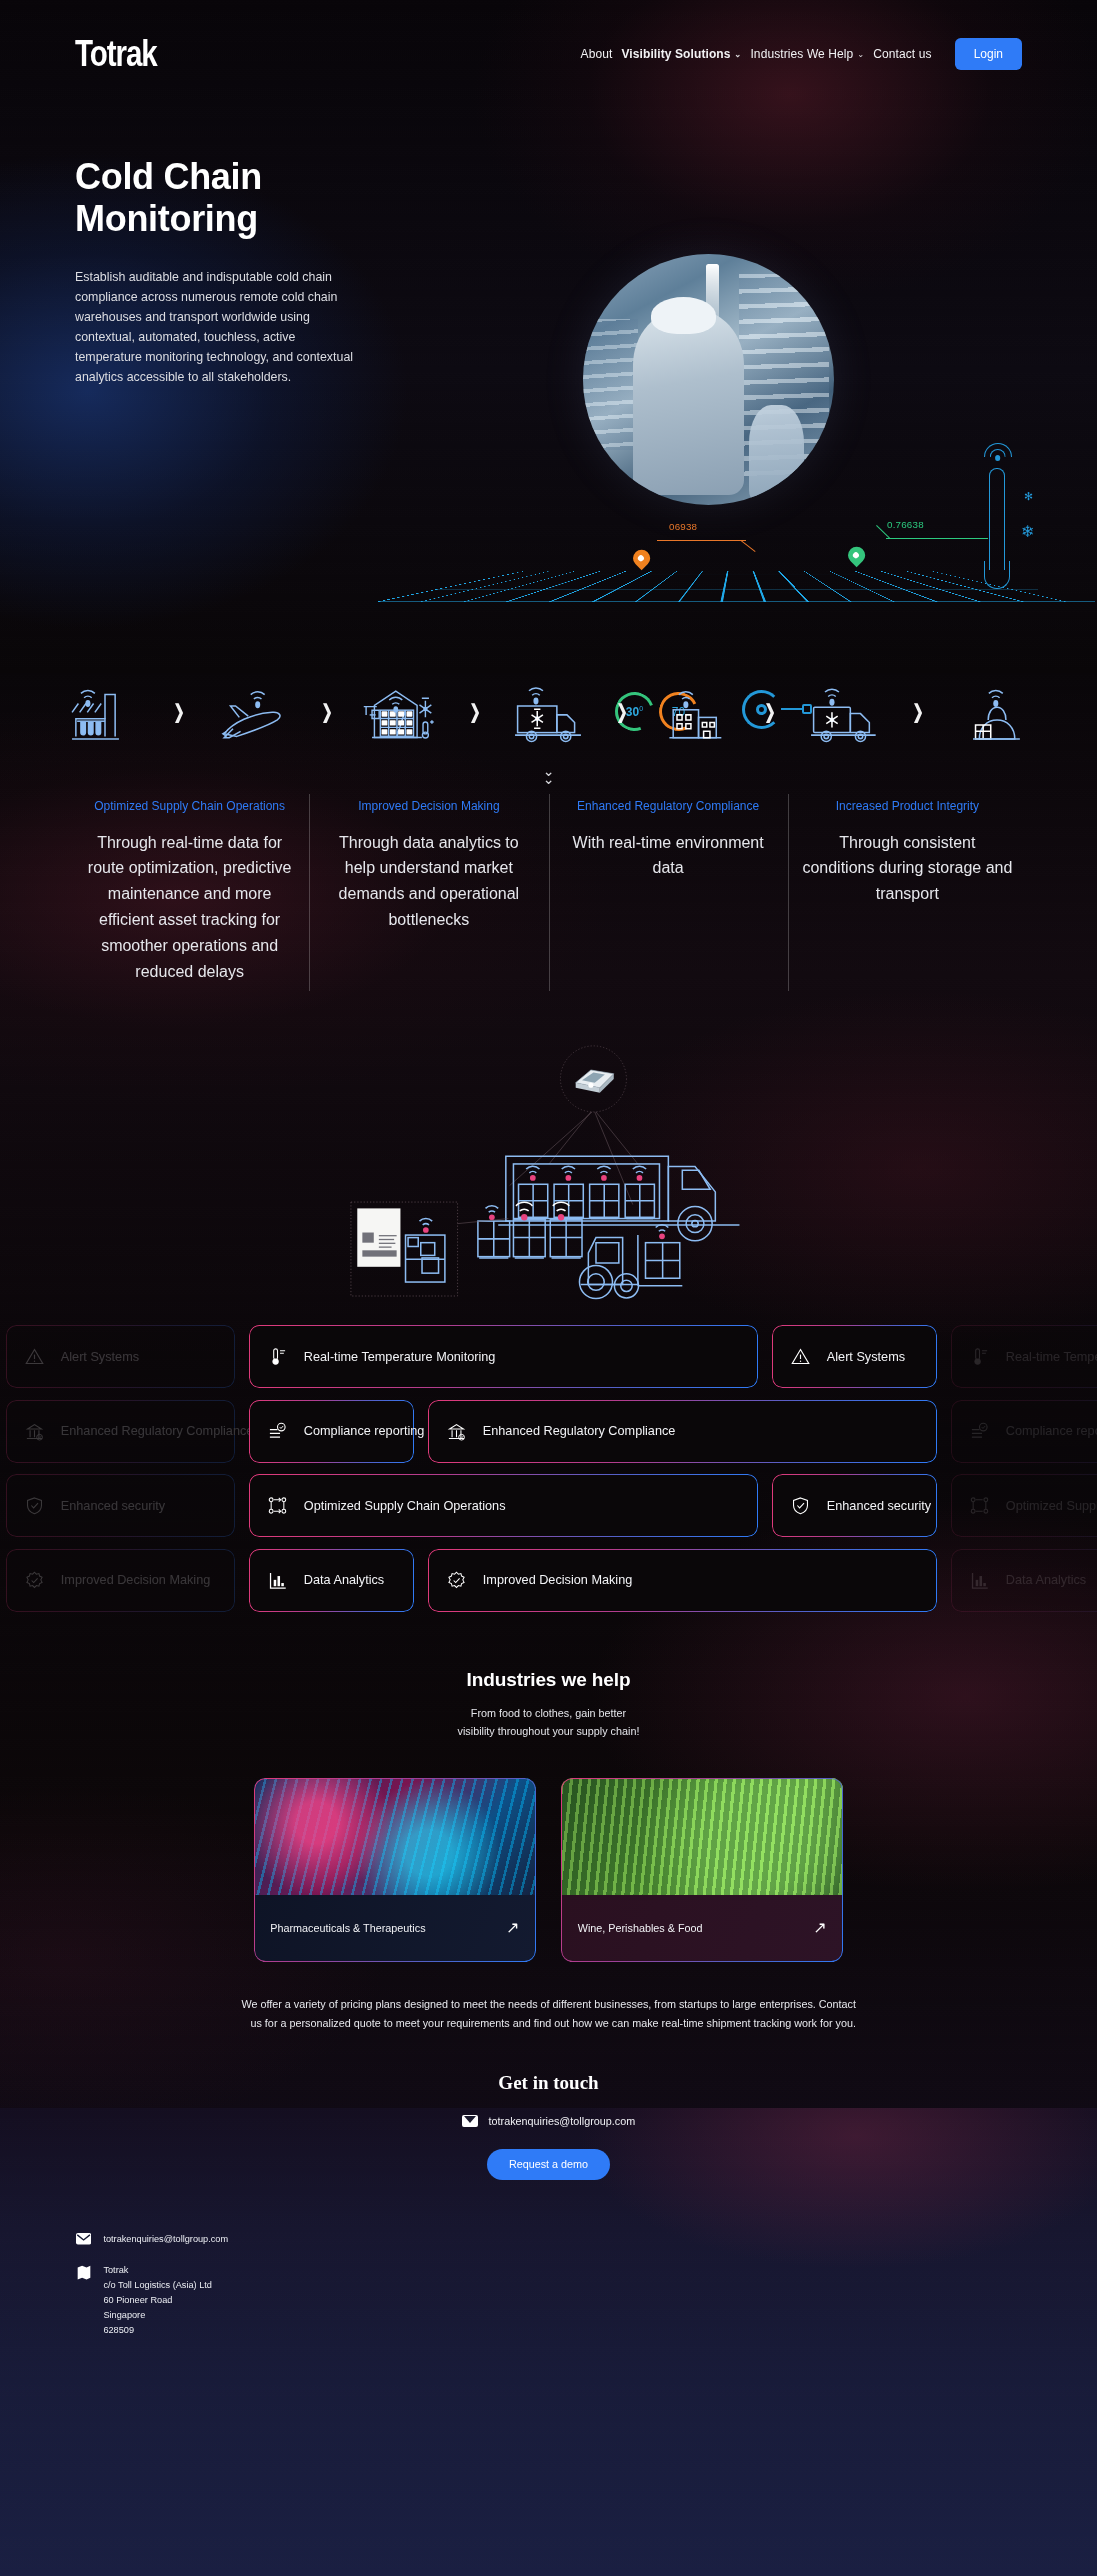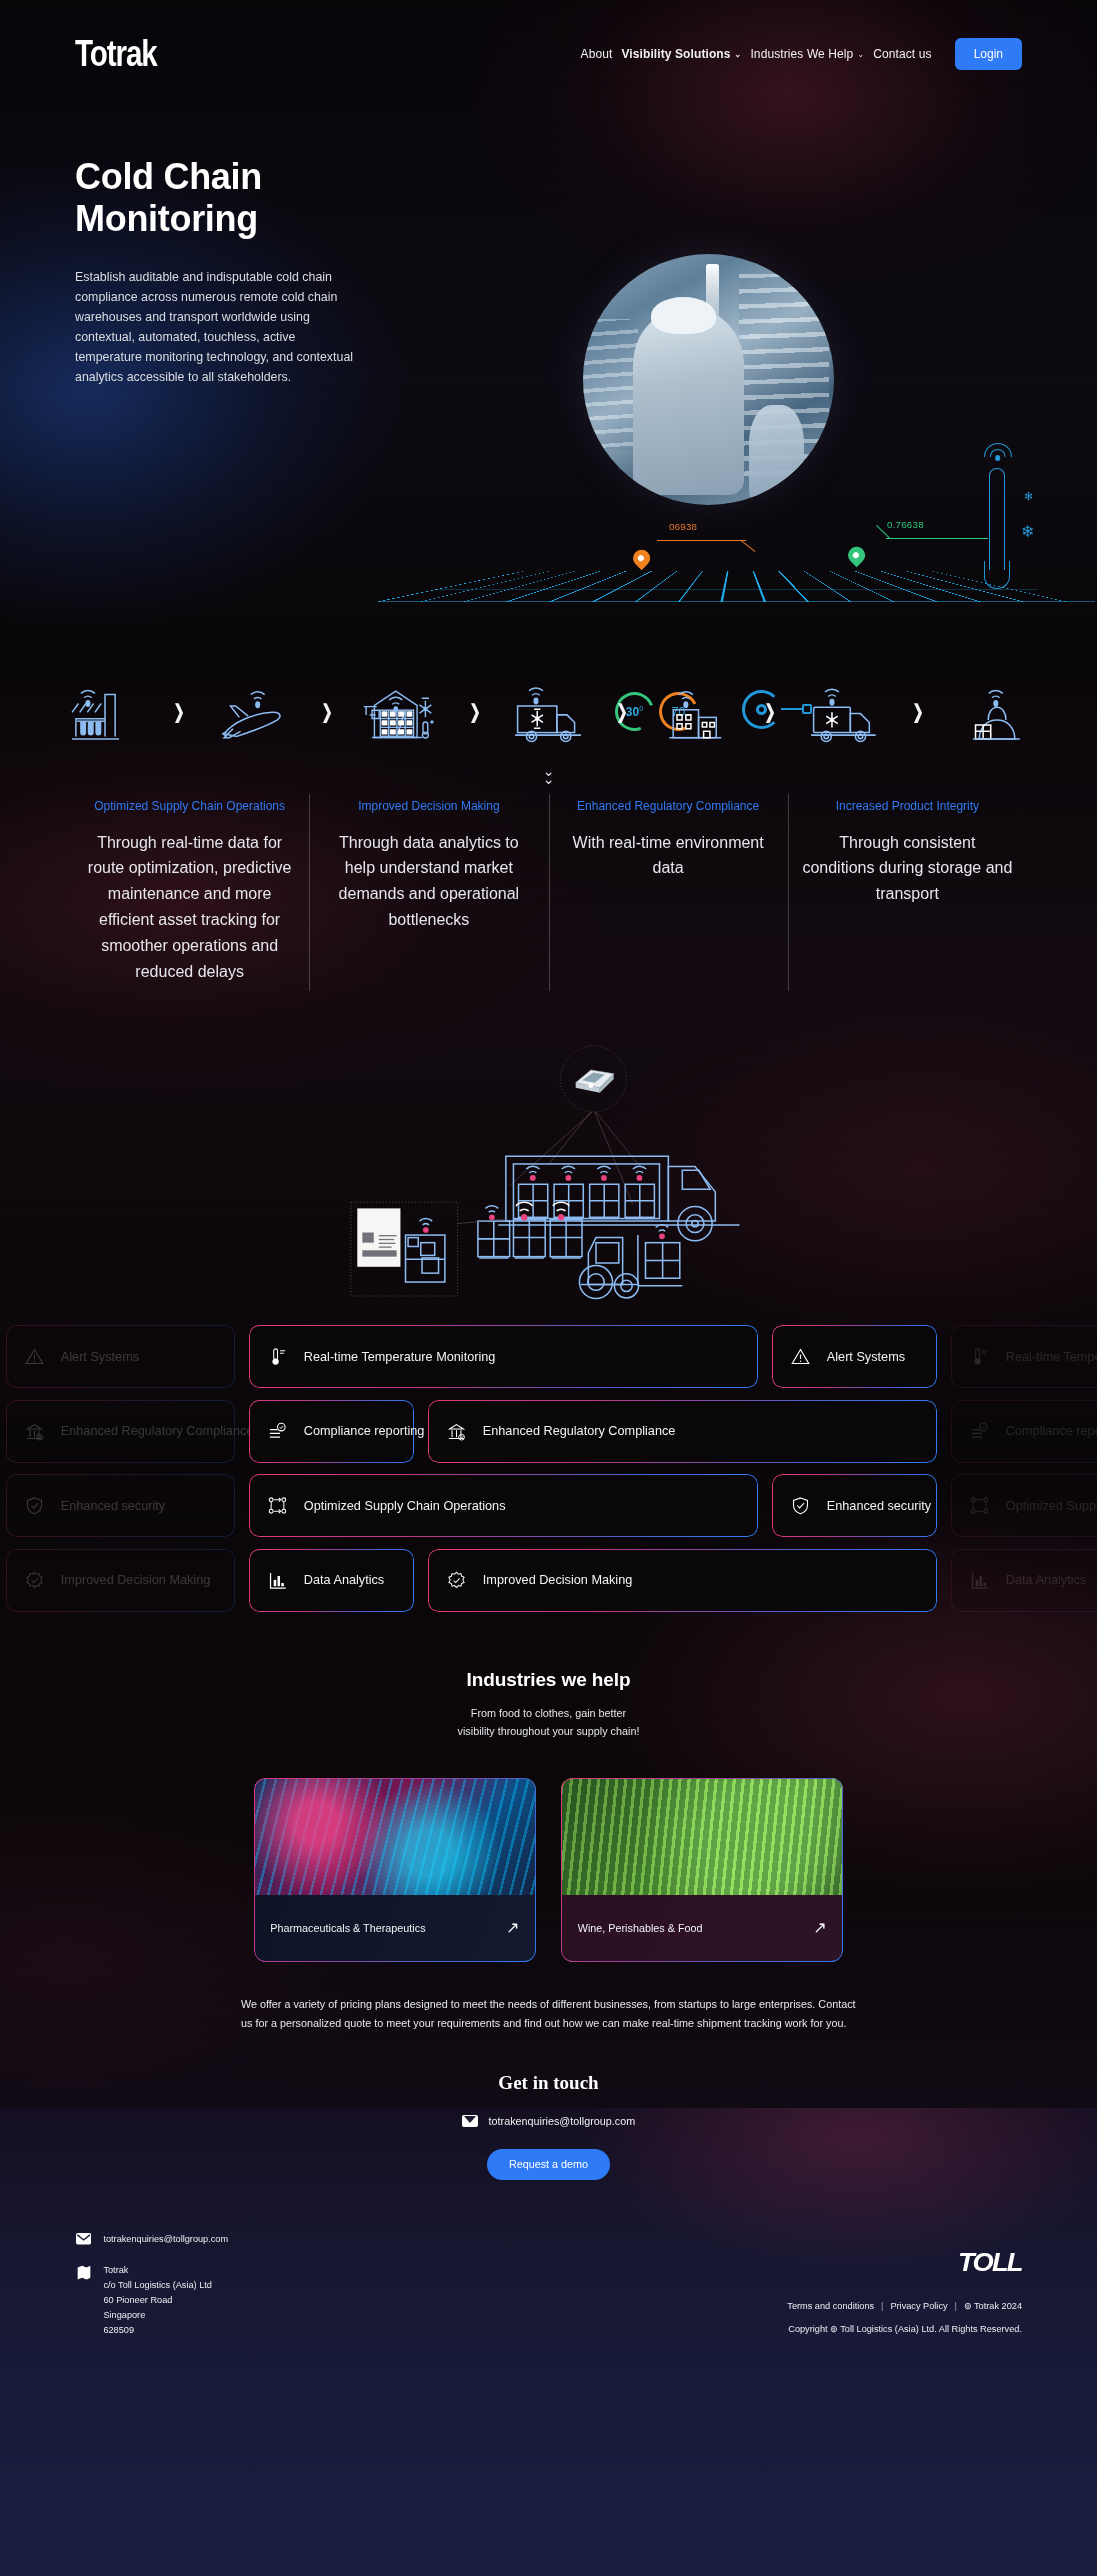--- a/index.html
+++ b/index.html
@@ -222,21 +222,21 @@
       radial-gradient(circle at 70% 52%,rgba(160,235,110,.8) 0 24%,transparent 58%),
       linear-gradient(120deg,#2c4a20 0%,#63a03a 46%,#8fd25a 72%,#2b4a22 100%); }
   .card-body { height:67px; display:flex; align-items:center; justify-content:space-between;
     padding:0 16.5px; position:relative; }
   .card-body.pharma { background:linear-gradient(110deg,#0e1426 0%,#131a30 100%); }
   .card-body.food { background:linear-gradient(110deg,#2a1020 0%,#2d1326 100%); }
   .card-label { font-size:10.8px; color:#f2f3f6; position:relative; z-index:5; }
   .card-arrow { font-size:16px; color:#fff; position:relative; z-index:5; line-height:1; }
 
   
-  .pricing { margin-top:33px; text-align:left; padding:0 241px; }
+  .pricing { margin-top:33px; text-align:right; padding:0 241px; }
   .pricing p { font-size:10.8px; line-height:1.75; color:#e7e8ed; }
   .touch { margin-top:39px; text-align:center; }
   .touch h2 { font-size:19px; font-weight:700;font-family:Liberation Serif, serif; }
   .touch p { margin-top:15.2px; font-size:10.8px; line-height:1.7; color:#e6e7ec; }
   .mailrow { margin-top:21.6px; display:flex; align-items:center; justify-content:center; gap:10.2px;
     font-size:10.8px; color:#f0f1f5; }
   .mail-ico { width:16.5px; height:12px; background:#fff; border-radius:1.9px; position:relative; }
   .mail-ico:after { content:''; position:absolute; left:1.9px; top:0.6px; width:12.7px; height:7px;
     border-left:6.3px solid transparent; border-right:6.3px solid transparent; border-top:7px solid #1b1a2e;
     width:0; height:0; }
@@ -909,28 +909,17 @@
                 <path d="M1 4 L8 1 L15 4 L21 1 V20 L15 23 L8 20 L1 23 Z" fill="#fff"></path>
               </svg>
           </span>
           <span class="f-txt" style="white-space:pre-line">Totrak
 c/o Toll Logistics (Asia) Ltd
 60 Pioneer Road
 Singapore
 628509</span>
         </div>
       </div>
-      <div class="f-right">
-        <div class="toll-logo">TOLL</div>
-        <div class="legal">
-          <a>Terms and conditions</a>
-          <span class="sep">|</span>
-          <a>Privacy Policy</a>
-          <span class="sep">|</span>
-          <span>⊚ Totrak 2024</span>
-        </div>
-        <div class="copyright">Copyright ⊚ Toll Logistics (Asia) Ltd. All Rights Reserved.</div>
-      </div>
     </footer>
 
   </div>
 </div>
 
 
 </body></html>

